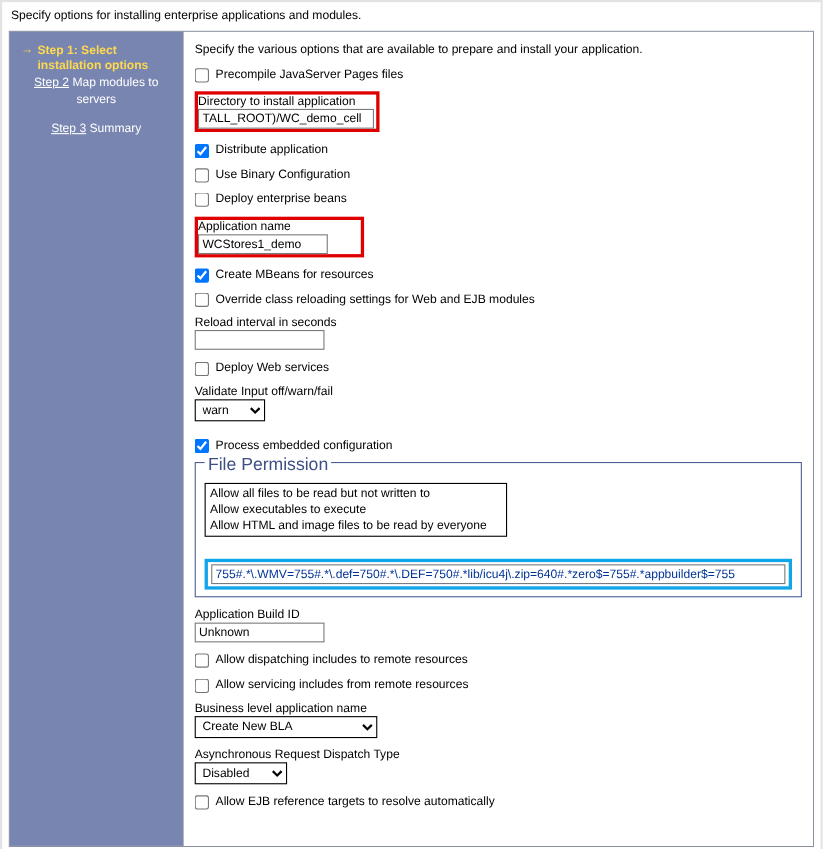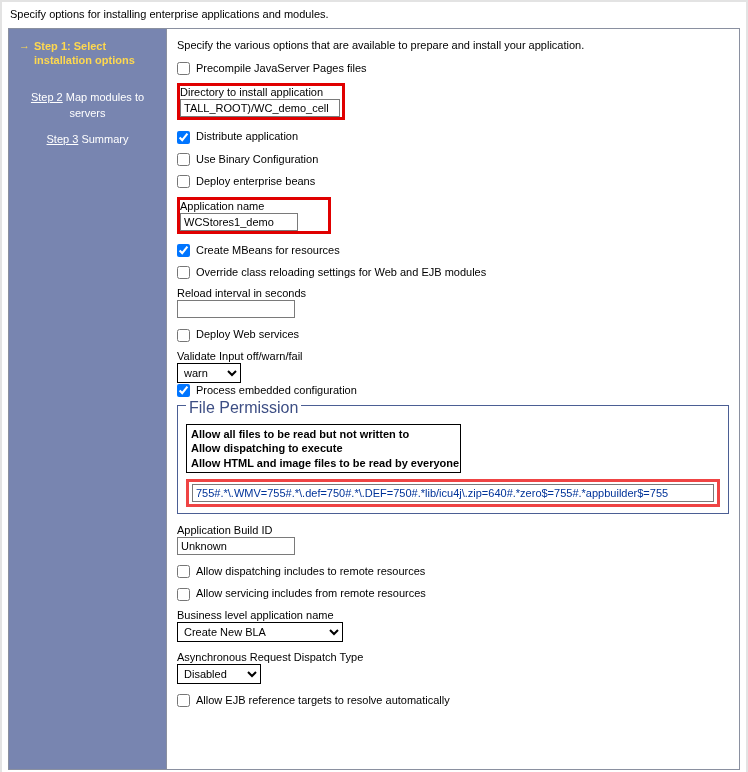--- a/index.html
+++ b/index.html
@@ -2,39 +2,39 @@
 <html><head>
   <meta charset="utf-8">
   <style>
     * { box-sizing: border-box; margin: 0; padding: 0; }
     body { font-family: Verdana, Arial, sans-serif; font-size: 11px; background: #fff; color: #000; }
     .outer { width: 748px; border: 2px solid #e3e3e3; }
     .top-desc { padding: 6px 8px; font-size: 11px; }
     .content-frame { border: 1px solid #8a90a0; margin: 2px 6px 6px 6px; }
     .layout { display: flex; height: 740px; }
     .sidebar { width: 158px; background: #7885b0; padding: 10px 10px; color: #fff; font-size: 11px; border-right: 1px solid #8a90a0; }
-    .sidebar .current { color: #fed84f; font-weight: bold; margin-bottom: 22px; line-height: 1.3; }
+    .sidebar .current { color: #fed84f; font-weight: bold; margin-bottom: 0; line-height: 1.3; }
     .sidebar .arrow { color: #fed84f; margin-right: 4px; font-weight: bold; }
     .sidebar .step-link { color: #fff; margin-bottom: 12px; line-height: 1.3; text-align: center; }
     .sidebar .step-link .u { text-decoration: underline; display: inline-block; margin-bottom: 2px; }
     .main { flex: 1; background: #fff; }
     .main-header { background: #dbe3ee; border-bottom: 1px solid #b8c1d6; padding: 7px 10px; font-weight: bold; font-size: 13px; color: #262b36; }
     .main-body { padding: 10px 10px; font-size: 11px; }
     .intro { margin-bottom: 10px; }
     .row { margin-bottom: 7px; line-height: 1.4; display: flex; align-items: center; }
     .row input[type=checkbox] { margin-right: 6px; width: 13px; height: 13px; flex-shrink: 0; }
     .field-label { margin-top: 6px; margin-bottom: 1px; }
     .txt { font-family: Verdana, Arial, sans-serif; font-size: 11px; padding: 1px 3px; border: 1px solid #7a7a7a; height: 18px; }
     .sel { font-family: Verdana, Arial, sans-serif; font-size: 11px; border: 1px solid #000; background: #fff; padding: 0 2px; height: 20px; }
     .highlight-red { border: 3px solid #e00000; display: inline-block; padding-right: 2px; }
     .fieldset { border: 1px solid #4b5e94; margin-top: 6px; padding: 6px 8px; }
     .fieldset .legend { color: #3d4e84; font-size: 16px; position: relative; top: -13px; background: #fff; display: inline-block; padding: 0 3px; }
-    .multisel { border: 1px solid #000; font-size: 11px; padding: 2px 4px; width: 275px; line-height: 1.3; margin-top: -6px; font-weight: bold; }
+    .multisel { border: 1px solid #000; font-size: 11px; padding: 2px 4px; width: 275px; line-height: 1.3; margin-top: -6px; }
     .multisel div { white-space: nowrap; }
-    .long-input-wrap { border: 3px solid #ef4444; margin-top: 6px; padding: 2px 3px; }
+    .long-input-wrap { border: 3px solid #0ea5e9; margin-top: 20px; padding: 2px 3px; }
     .long-input-wrap input { width: 100%; border: 1px solid #7a7a7a; height: 18px; font-size: 11px; padding: 1px 3px; color: #003399; }
     .cur-row { display: flex; align-items: flex-start; }
   </style>
 </head>
 <body>
 
 <div class="outer">
   <div class="top-desc">Specify options for installing enterprise applications and modules.</div>
 
   <div class="content-frame">
@@ -101,30 +101,30 @@
         <div class="row" style="margin-top:9px">
           <input type="checkbox" style="">
           <span>Deploy Web services</span>
         </div>
 
         <div class="field-label">Validate Input off/warn/fail</div>
         <select class="sel" style="width:64px">
           <option>warn</option>
         </select>
 
-        <div class="row" style="margin-top:0">
+        <div class="row" style="margin-top:15px">
           <input type="checkbox" checked="" style="">
           <span>Process embedded configuration</span>
         </div>
 
         <div class="fieldset">
           <span class="legend">File Permission</span>
           <div class="multisel">
             <div>Allow all files to be read but not written to</div>
-            <div>Allow dispatching to execute</div>
+            <div>Allow executables to execute</div>
             <div>Allow HTML and image files to be read by everyone</div>
           </div>
           <div class="long-input-wrap">
             <input type="text" value="755#.*\.WMV=755#.*\.def=750#.*\.DEF=750#.*lib/icu4j\.zip=640#.*zero$=755#.*appbuilder$=755" style="">
           </div>
         </div>
 
         <div class="field-label" style="margin-top:10px">Application Build ID</div>
         <input class="txt" style="width: 118px;" type="text" value="Unknown">
 

